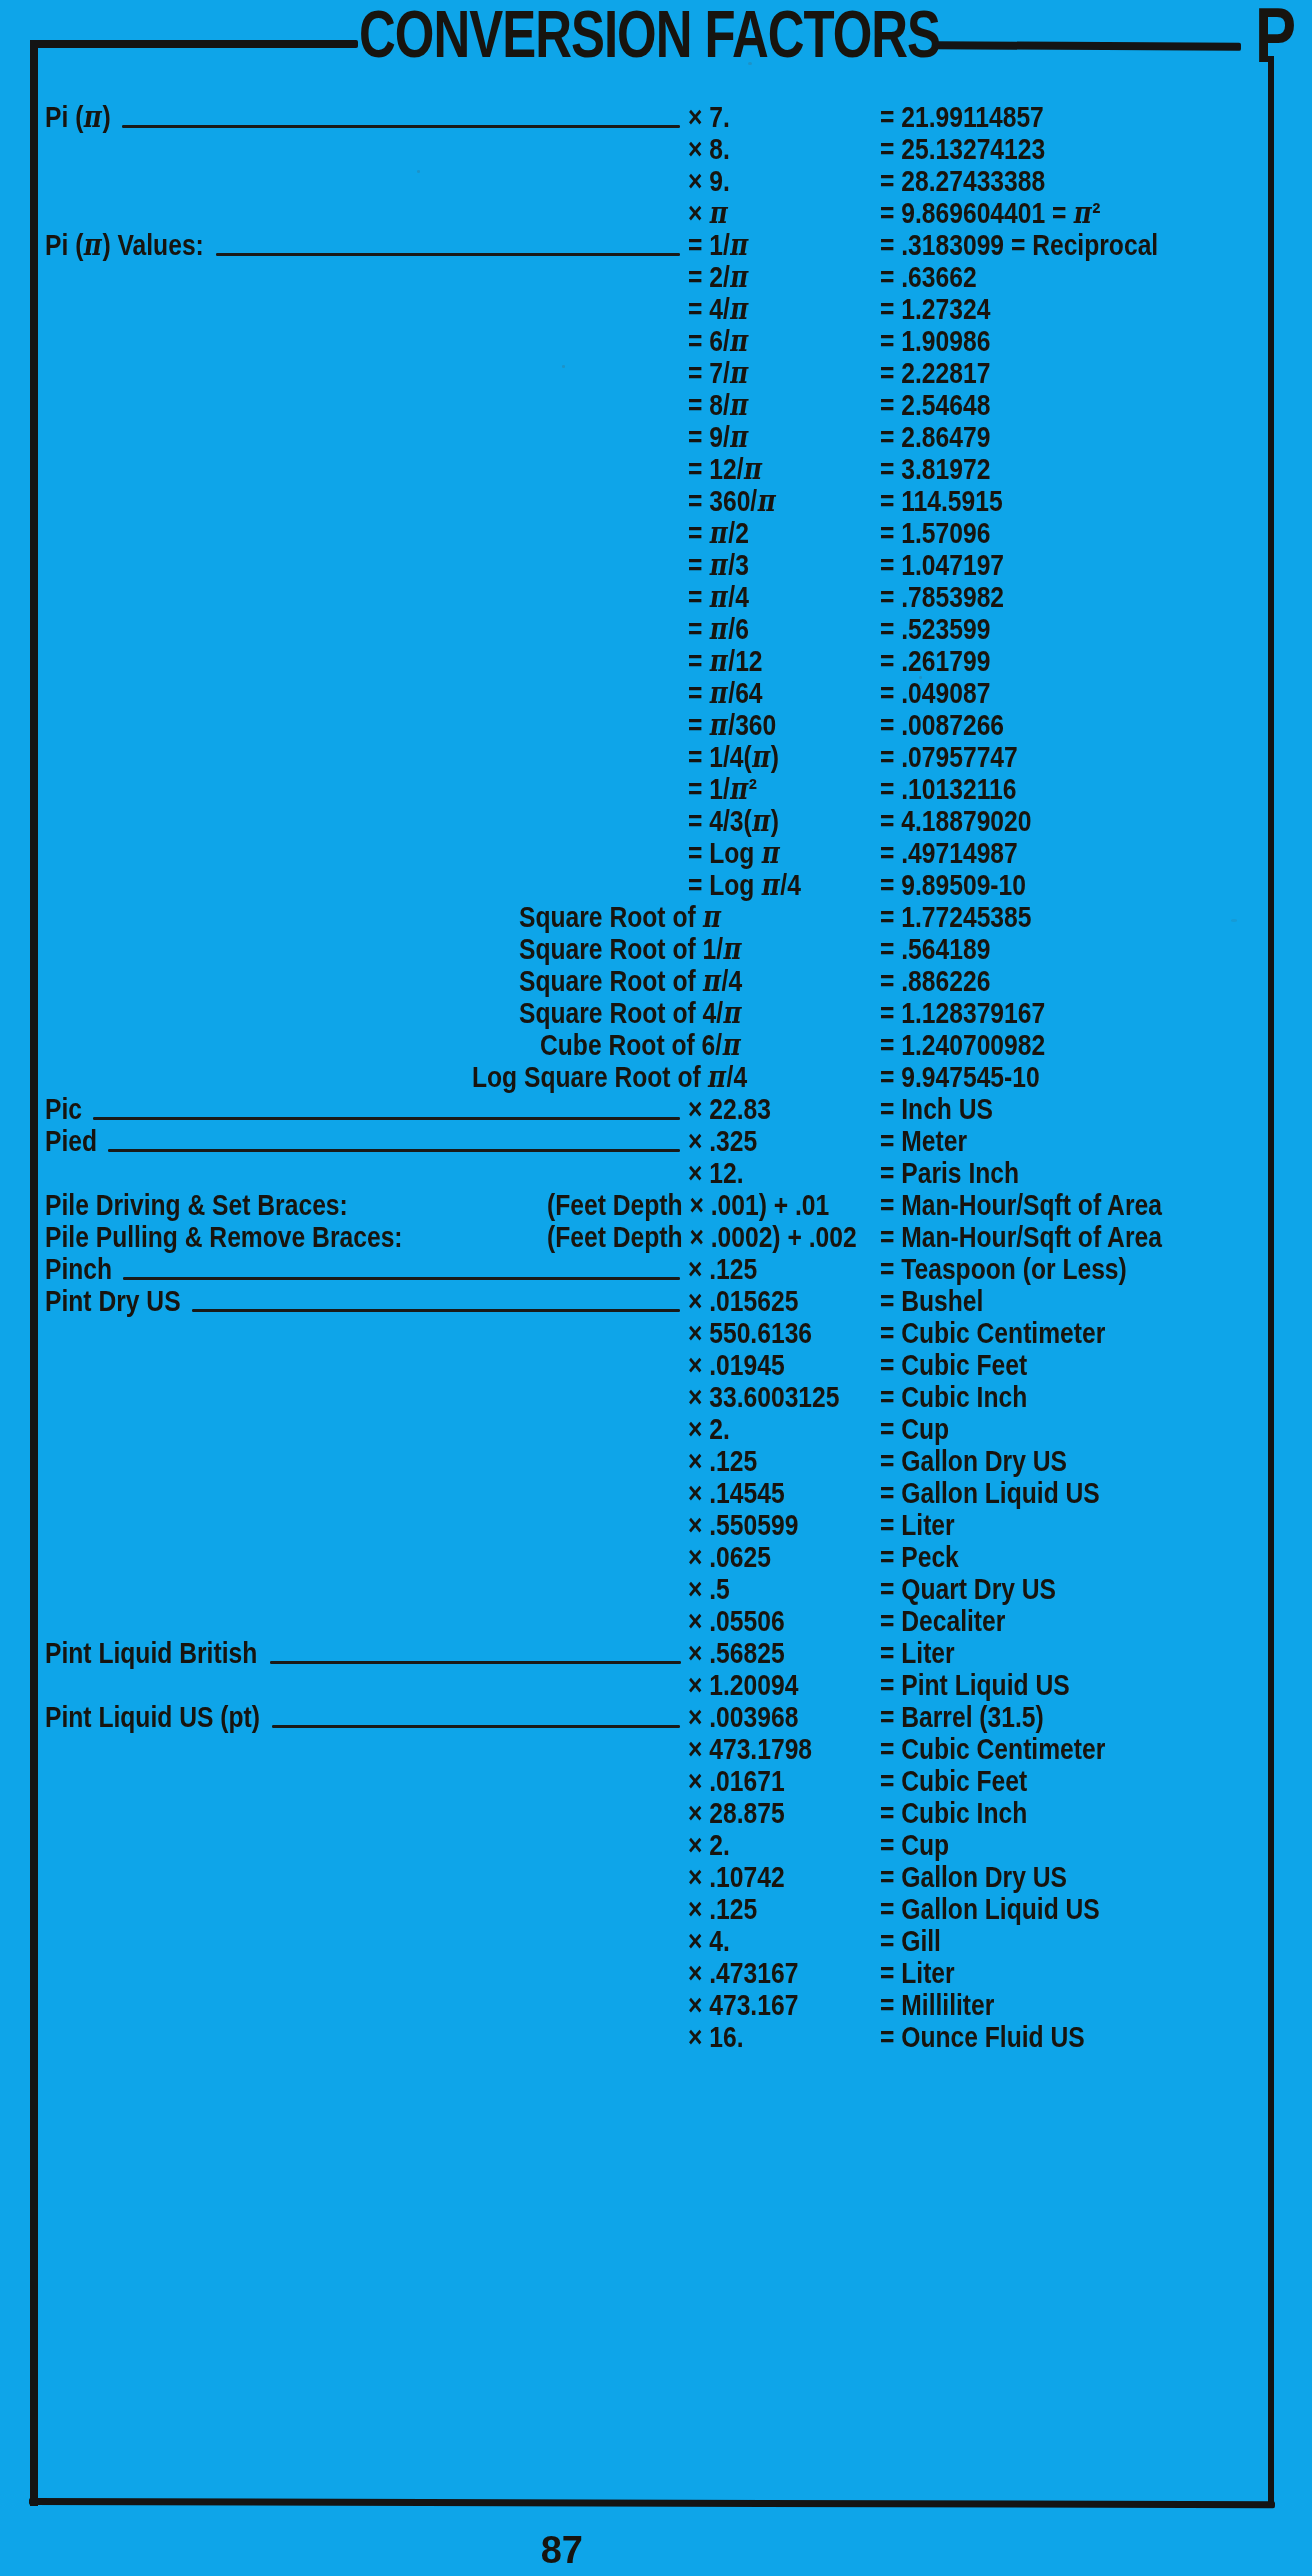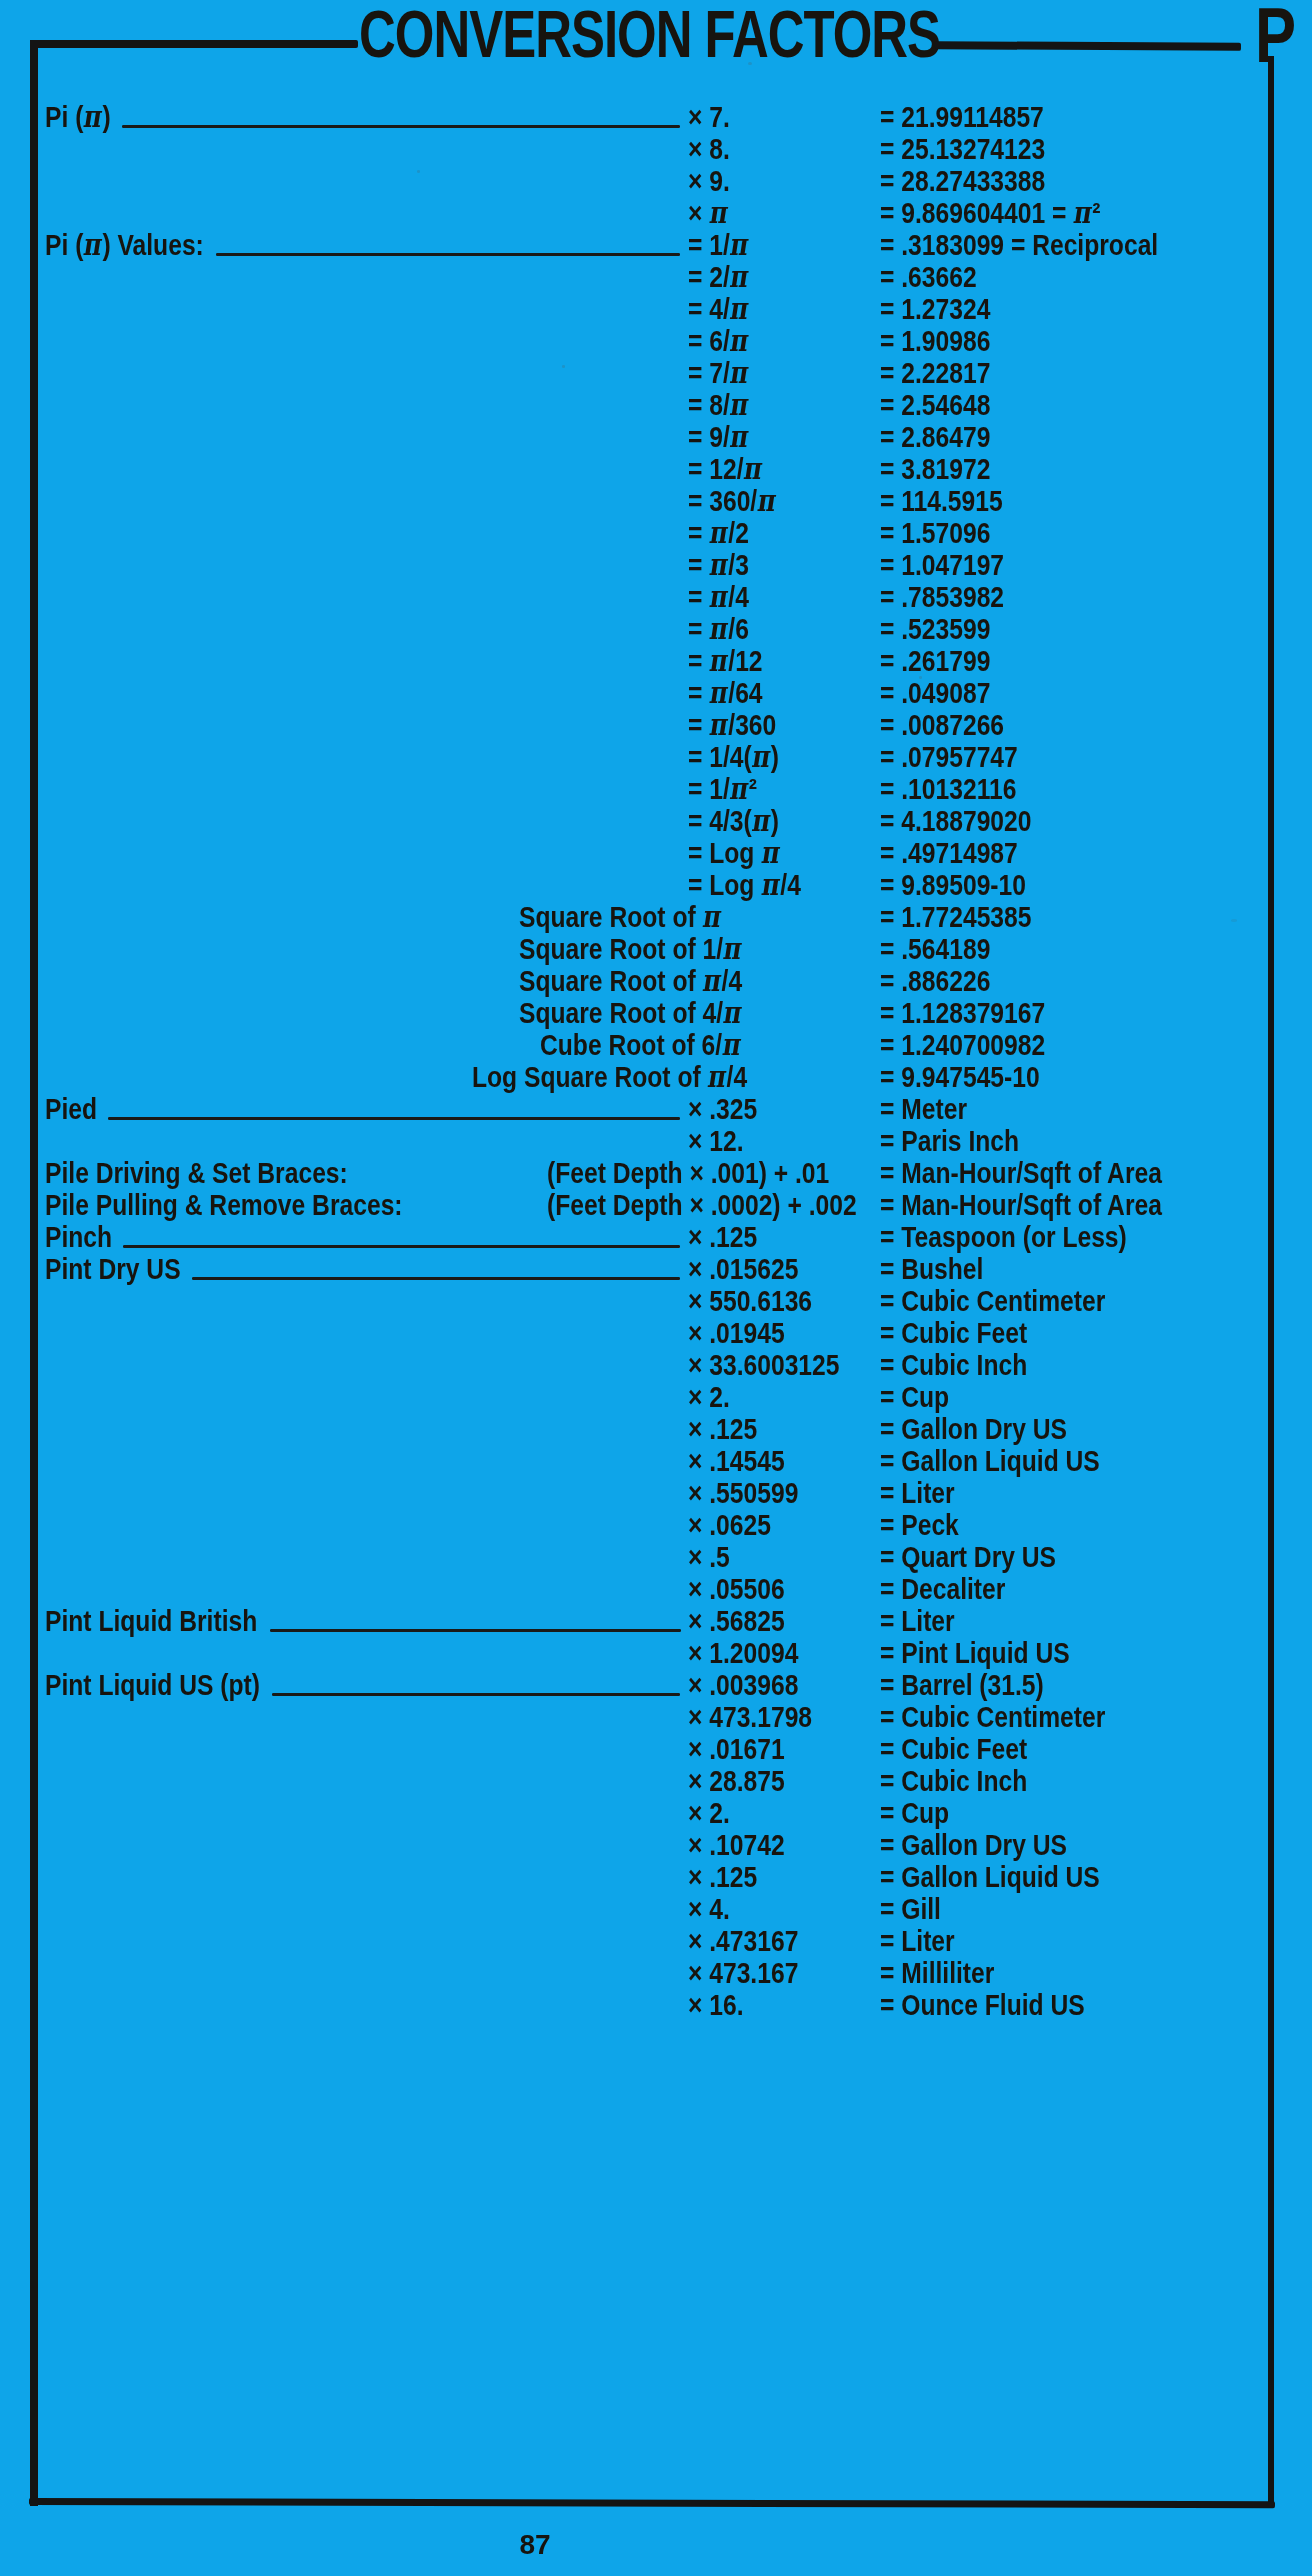--- a/index.html
+++ b/index.html
@@ -32,21 +32,21 @@
   }
   .label{left:45px;}
   .m-factor{left:688px;}
   .m-rootlabel{left:519px;}
   .m-cuberoot{left:540px;}
   .m-logroot{left:472px;}
   .m-expr{left:547px;}
   .result{left:880px;}
   .leader{position:absolute;top:24px;height:3.2px;background:#1a1a18;display:none;border-radius:1.3px;}
   .pi{font-family:"DejaVu Serif",serif;font-style:italic;padding:0 0.6px;}
-  .pageno{position:absolute;left:504px;top:2529px;width:62px;text-align:center;font-size:28px;}
+  .pageno{position:absolute;left:521px;top:2529px;width:62px;text-align:right;font-size:38px;}
   .speck{position:absolute;background:#555;border-radius:50%;opacity:.22;}
   .speck1{left:748px;top:62px;width:3.9px;height:3.2px;}
   .speck2{left:417px;top:170px;width:3.2px;height:2.6px;}
   .speck3{left:562px;top:365px;width:2.6px;height:2.6px;}
   .speck4{left:919px;top:676px;width:3.2px;height:2.6px;}
   .speck5{left:1231px;top:919px;width:5.8px;height:2.6px;opacity:.12;}
 </style>
 </head>
 <body>
 
@@ -274,20 +274,26 @@
   </div>
 
 
   <div class="row">
     <span class="txt label"></span>
 
     <span class="txt mid m-logroot">Log Square Root of <span class="pi">π</span>/4</span>
     <span class="txt result">= 9.947545-10</span>
   </div>
 
+  <div class="row">
+    <span class="txt label">Pic</span>
+    <div class="leader" style="display: block; left: 93px; width: 587px;"></div>
+    <span class="txt mid m-factor">× 22.83</span>
+    <span class="txt result">= Inch US</span>
+  </div>
 
 
   <div class="row">
     <span class="txt label">Pied</span>
     <div class="leader" style="display: block; left: 108px; width: 572px;"></div>
     <span class="txt mid m-factor">× .325</span>
     <span class="txt result">= Meter</span>
   </div>
 
   <div class="row">

